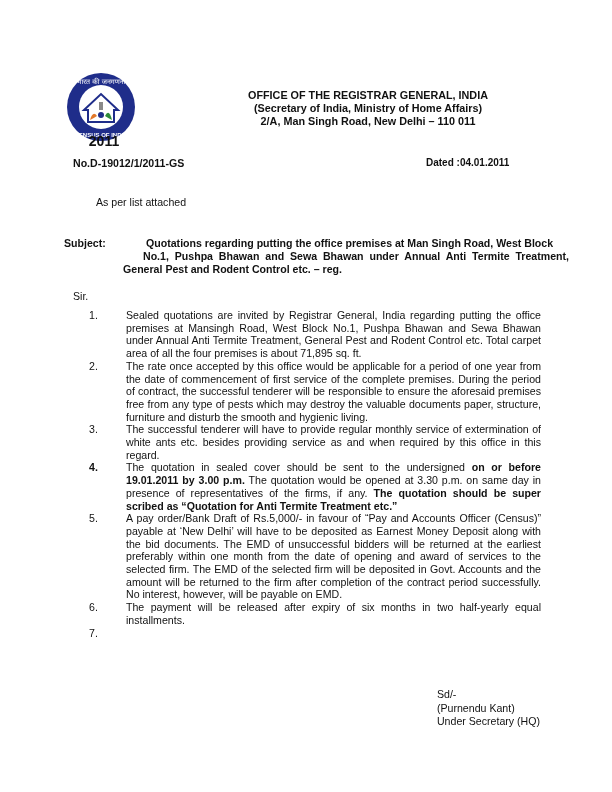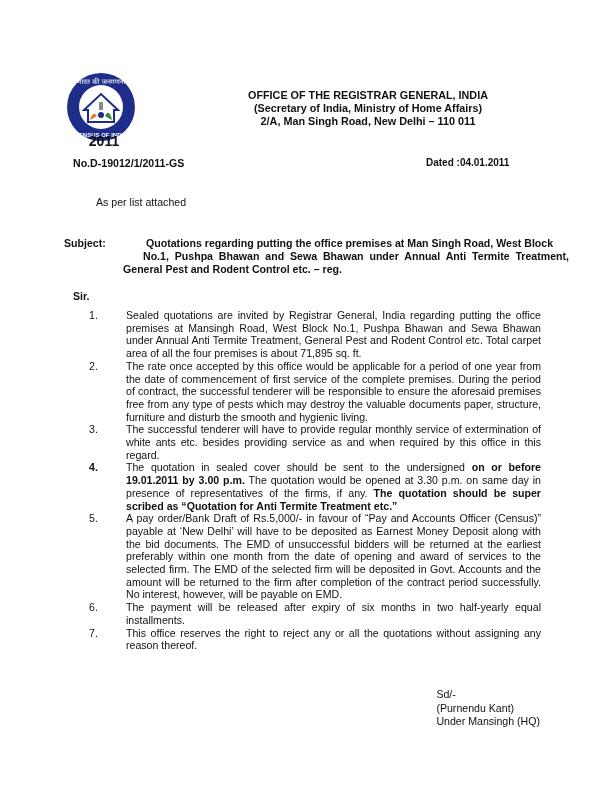--- a/index.html
+++ b/index.html
@@ -10,21 +10,21 @@
   .logo-year { left: 84px; top: 133px; width: 40px; text-align: center; font-weight: bold; font-size: 14px; }
   .hdr { left: 218px; width: 300px; text-align: center; font-weight: bold; font-size: 10.8px; line-height: 13px; margin-top: 8px; }
   .refno { left: 73px; top: 157px; font-weight: bold; font-size: 10.6px; text-align: right; }
   .dated { left: 426px; top: 157px; font-weight: bold; font-size: 10px; }
   .toline { left: 73px; top: 196px; margin-left: 23px; }
   .subj { left: 64px; top: 237px; width: 480px; font-weight: bold; line-height: 13px; }
   .subj .lbl { position: absolute; left: 0; top: 0; }
   .subj .txt { position: absolute; left: 70px; top: 0; width: 426px; margin-left: 12px; }
   .subj .txt2 { position: absolute; left: 54px; top: 13px; width: 426px; padding-left: 5px; text-align: justify; text-align-last: justify; margin-left: 20px; }
   .subj .txt3 { position: absolute; left: 59px; top: 26px; width: 421px; }
-  .sir { left: 73px; top: 290px; font-weight: bold; }
+  .sir { left: 73px; top: 290px; }
   .items { left: 89px; top: 309px; width: 452px; }
   .item { position: relative; padding-left: 37px; line-height: 12.7px; text-align: justify; margin: 0; }
   .item .num { position: absolute; left: 0; top: 0; }
   .item .num.b { font-weight: bold; }
   .item b { font-weight: bold; }
   .sig { right: 72px; top: 688px; text-align: left; line-height: 13.5px; font-size: 10.6px; }
 </style>
 </head>
 <body>
 
@@ -81,21 +81,20 @@
   <p class="item">
     <span class="num">5.</span>
     <span>A pay order/Bank Draft of Rs.5,000/- in favour of “Pay and Accounts Officer (Census)” payable at ‘New Delhi’ will have to be deposited as Earnest Money Deposit along with the bid documents.  The EMD of unsuccessful bidders will be returned at the earliest preferably within one month from the date of opening and award of services to the selected firm.  The EMD of the selected firm will be deposited in Govt. Accounts and the amount will be returned to the firm after completion of the contract period successfully.  No interest, however, will be payable on EMD.</span>
   </p>
   <p class="item">
     <span class="num">6.</span>
     <span>The payment will be released after expiry of six months in two half-yearly equal installments.</span>
   </p>
   <p class="item">
     <span class="num">7.</span>
-    <span>This office reserves the right to reject any or all the quotations without assigning any reason thereof.</span>
   </p>
 </div>
 
 <div class="abs sig">
   <div>Sd/-</div>
   <div>(Purnendu Kant)</div>
-  <div>Under Mansingh (HQ)</div>
+  <div>Under Secretary (HQ)</div>
 </div>
 
 </body></html>

